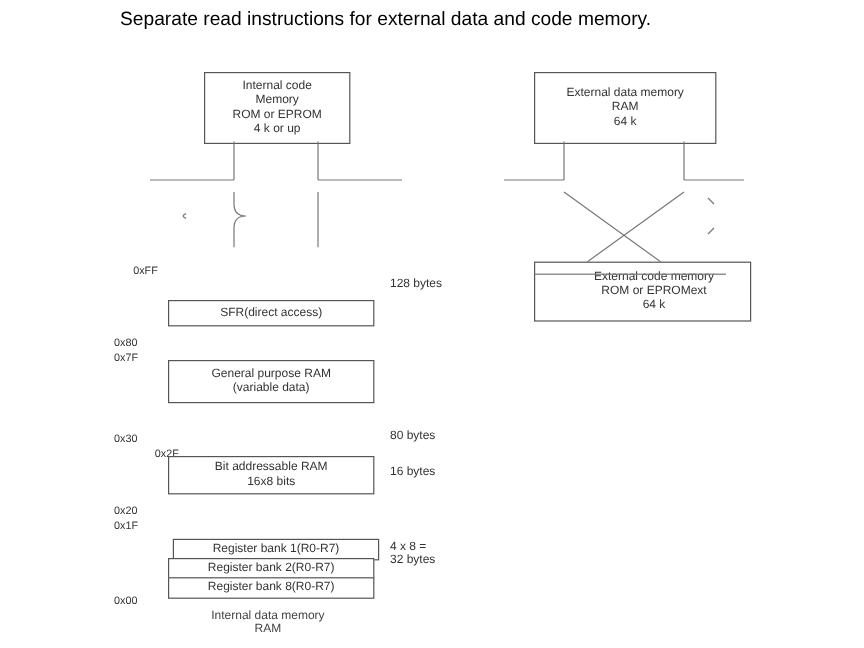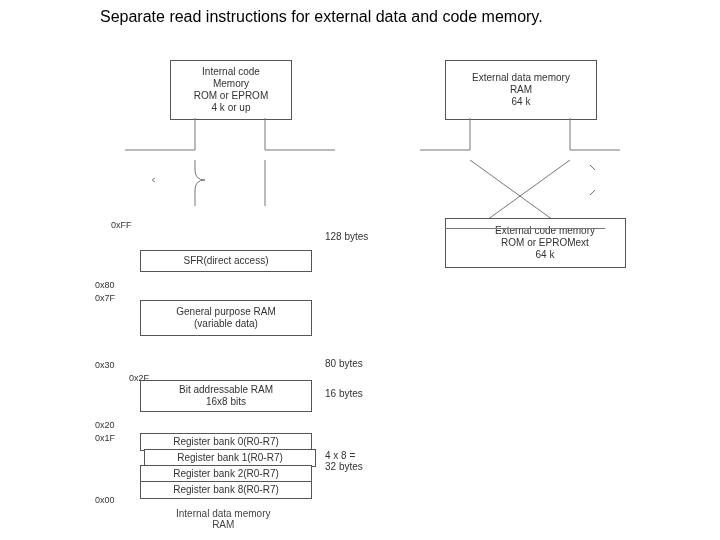--- a/index.html
+++ b/index.html
@@ -127,23 +127,20 @@
     <span>(variable data)</span>
   </div>
   <div class="bytes" style="left:325px; top:260px;margin-top:48px;">80 bytes</div>
 
   <div class="box" style="left:140px; top:330px; width:170px; height:30px;">
     <span>Bit addressable RAM</span>
     <span>16x8 bits</span>
   </div>
   <div class="bytes" style="left:325px; top:338px;">16 bytes</div>
 
-  <div class="box" style="left:140px; top:383px; width:170px; height:16px;">
-    <span>Register bank 0(R0-R7)</span>
-  </div>
   <div class="box" style="left:144px; top:399px; width:170px; height:16px;">
     <span>Register bank 1(R0-R7)</span>
   </div>
   <div class="box" style="left:140px; top:415px; width:170px; height:16px;">
     <span>Register bank 2(R0-R7)</span>
   </div>
   <div class="box" style="left:140px; top:431px; width:170px; height:16px;">
     <span>Register bank 8(R0-R7)</span>
   </div>
   <div class="bytes" style="left:325px; top:400px; white-space:pre-line;">4 x 8 =

